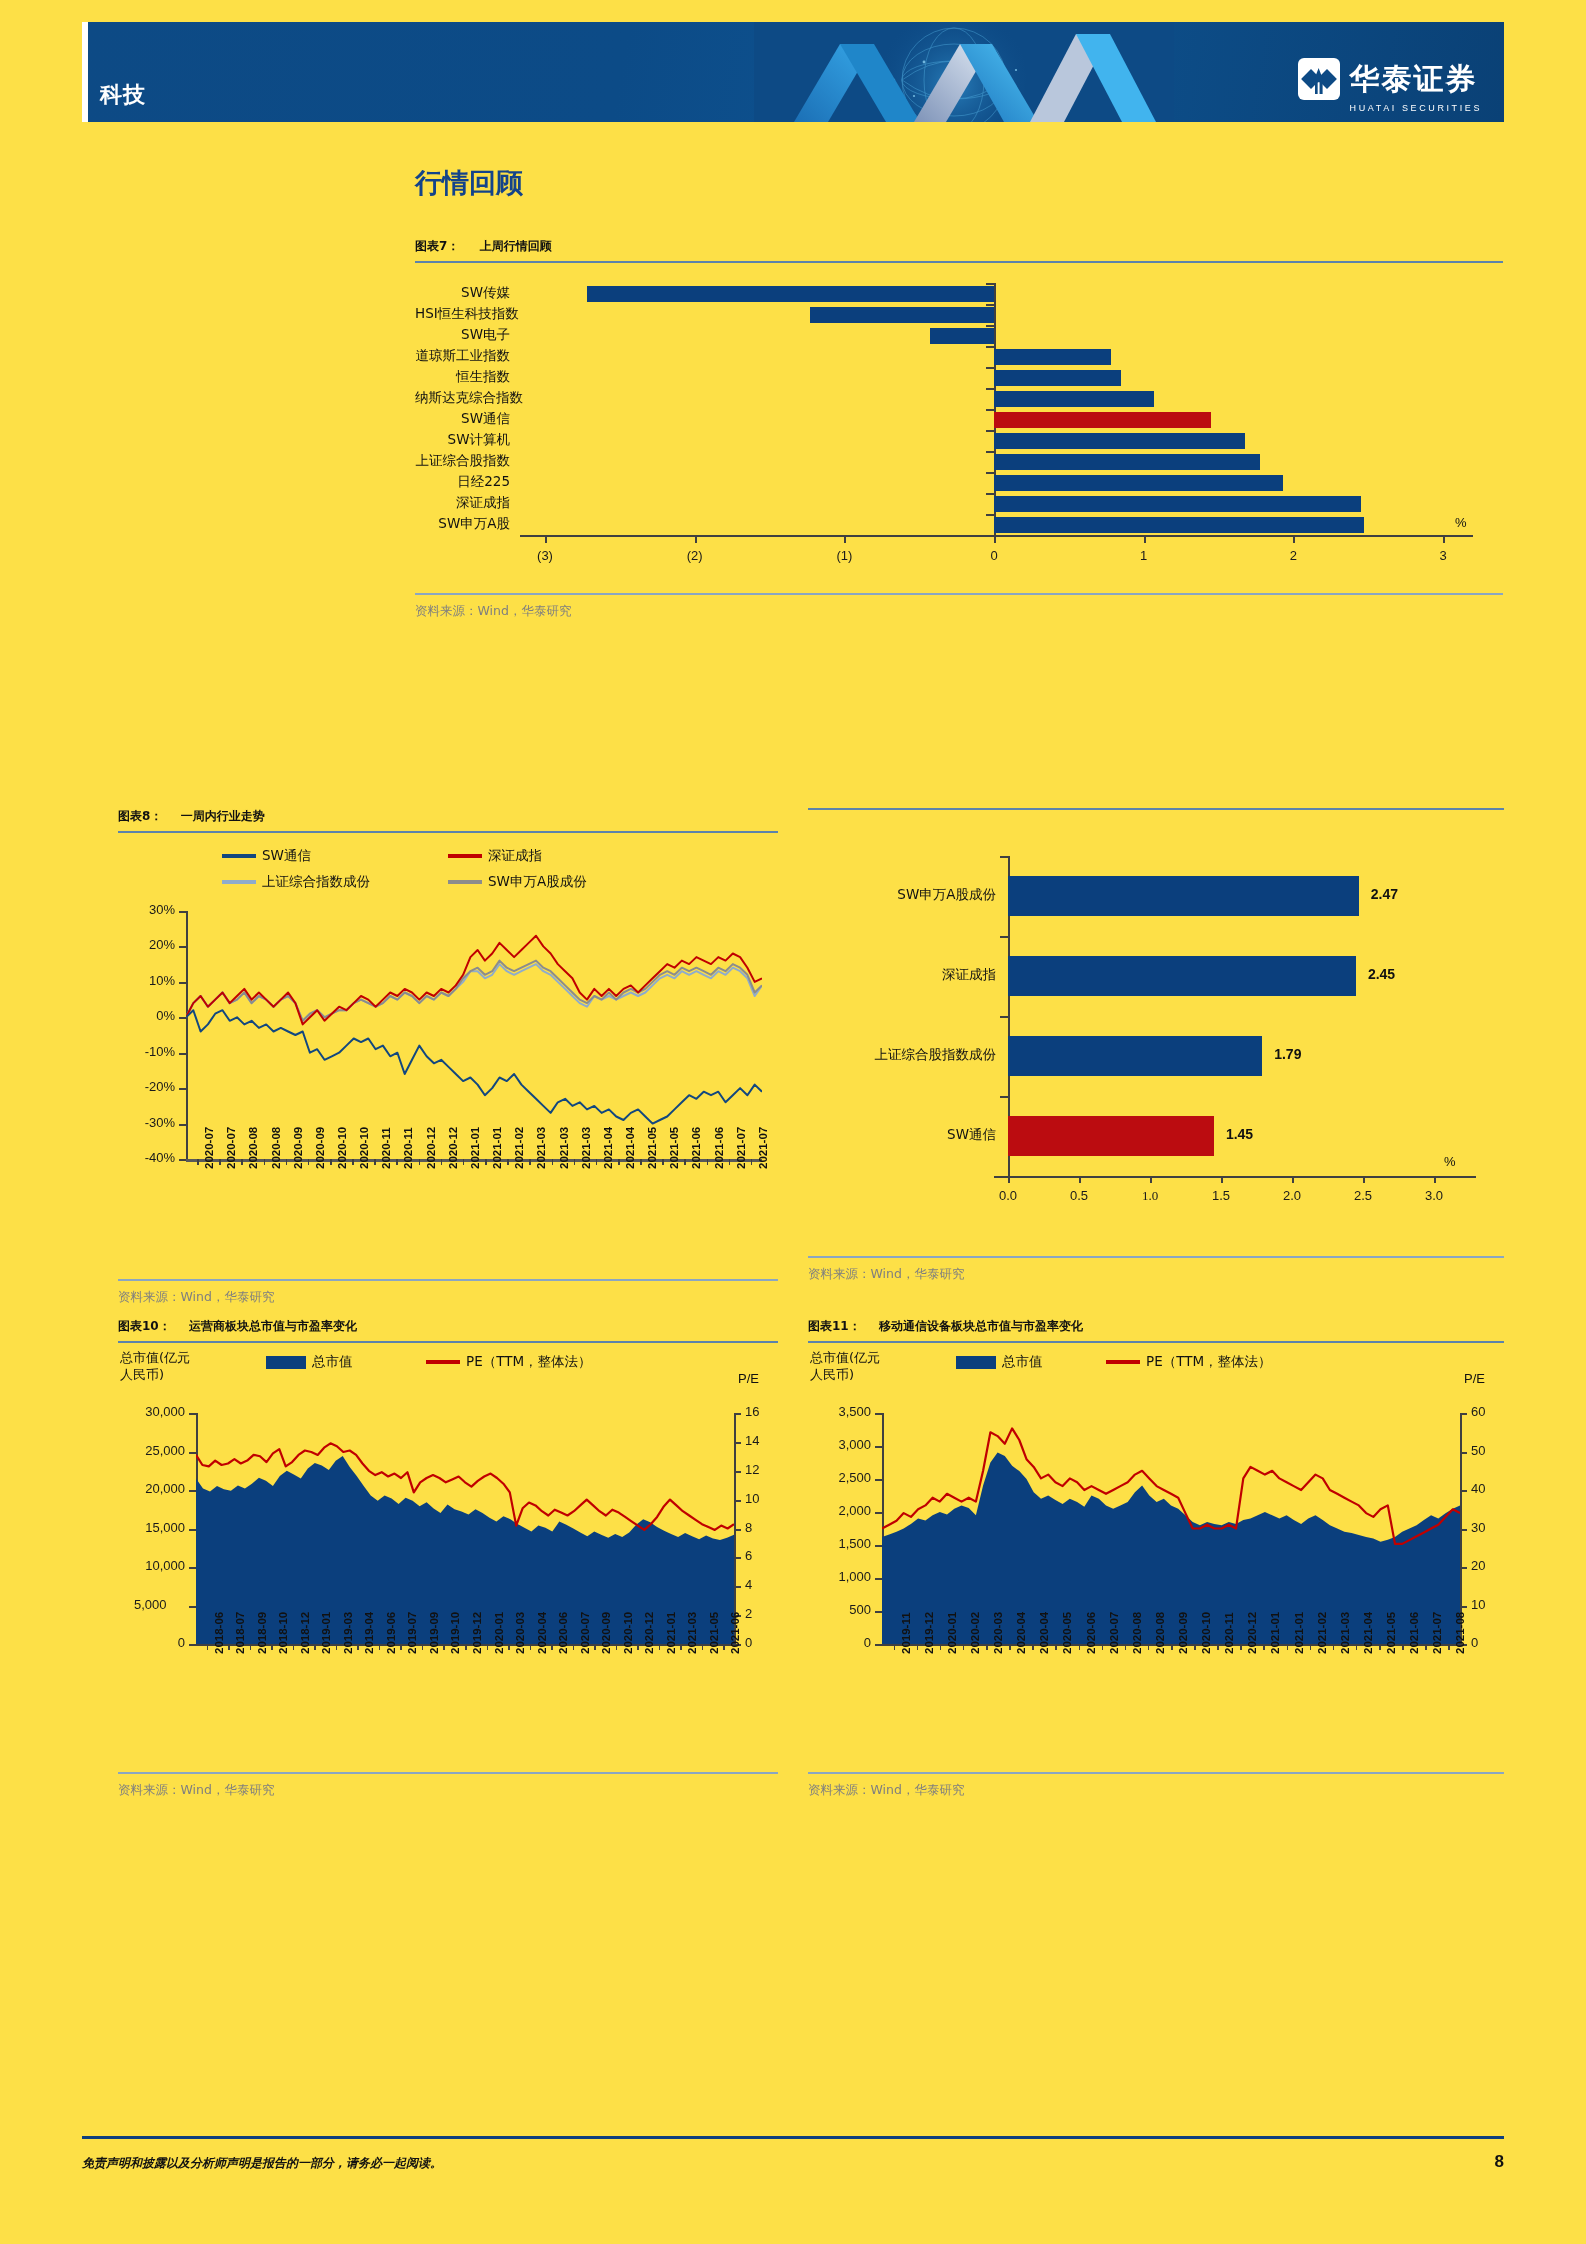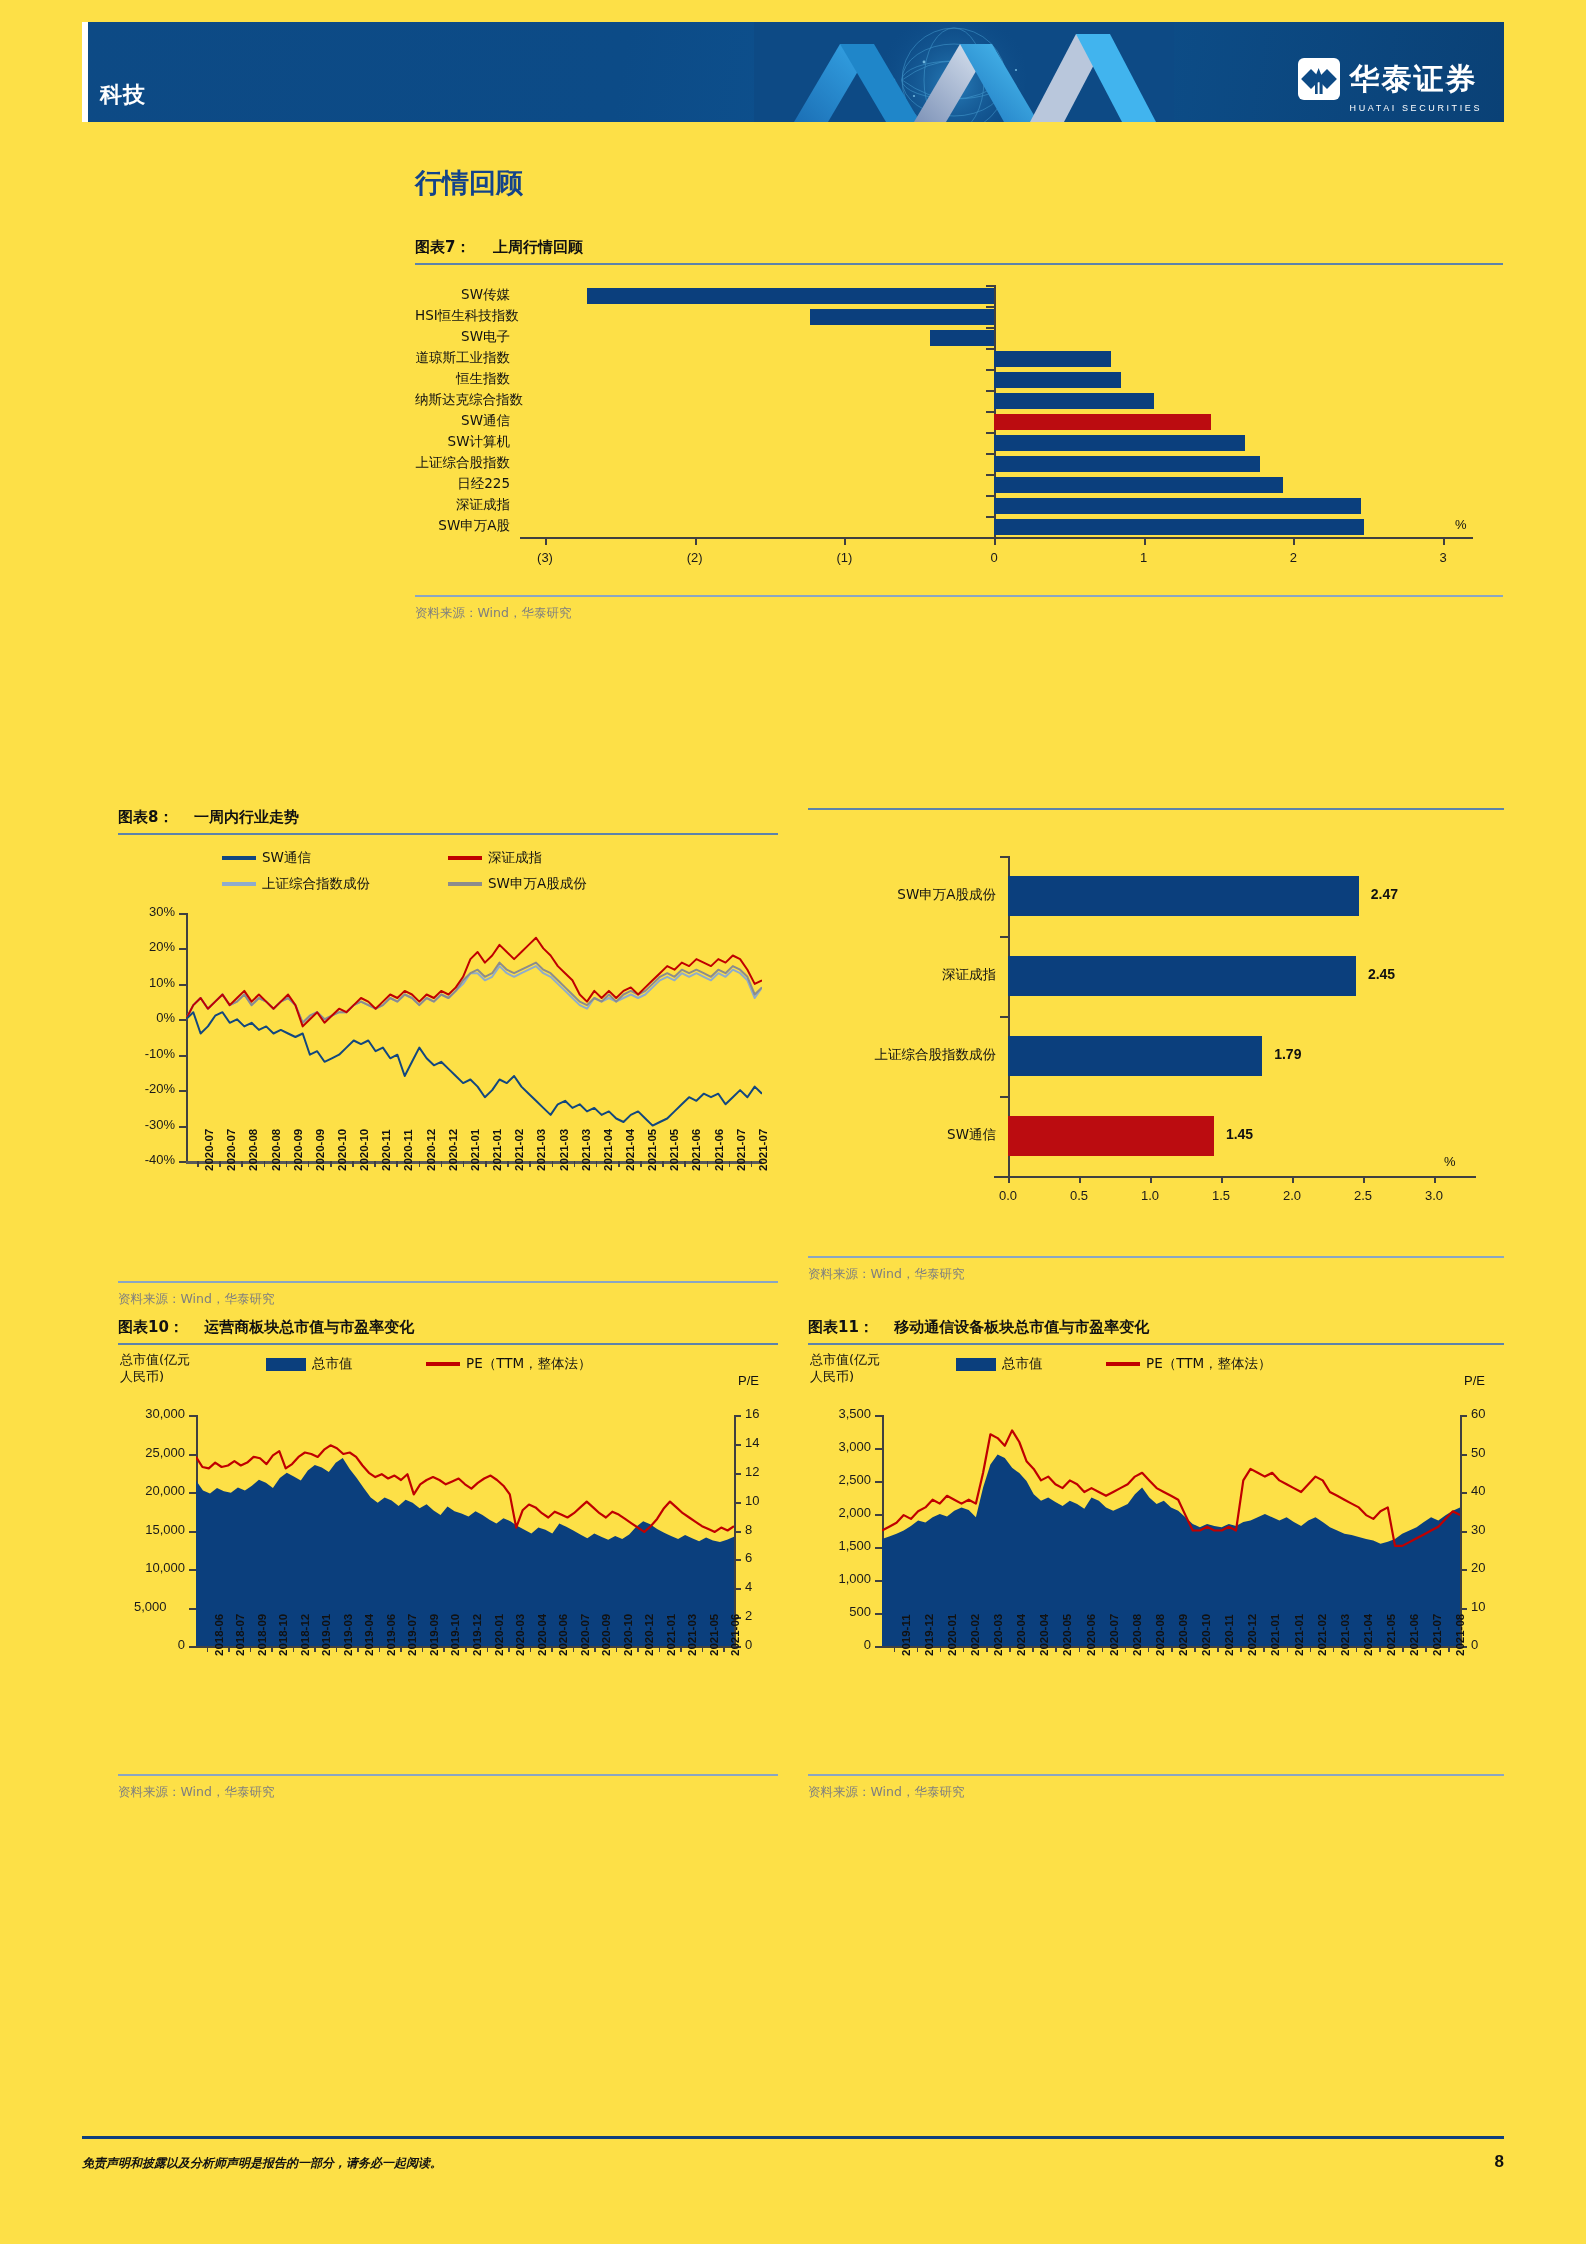--- a/index.html
+++ b/index.html
@@ -67,21 +67,21 @@
   
   .section-h {
     position: absolute; left: 415px; top: 165px;
     color: #13438a; font-size: 27px; font-weight: bold;
     font-family: "DejaVu Sans", sans-serif;
   }
 
   
   .exhibit { position: absolute; }
   .ex-title {
-    font-size: 15px; font-weight: bold; color: #111111;
+    font-size: 12px; font-weight: bold; color: #111111;
     font-family: "DejaVu Sans", sans-serif; white-space: nowrap;
     padding-bottom: 6px;
   }
   .ex-rule { height: 2px; background: #5d83ab; width: 100%; }
   .ex-source {
     font-size: 12.5px; color: #7f7f7f; padding-top: 8px;
     font-family: "DejaVu Sans", sans-serif;
   }
   .ex-botrule { height: 1.5px; background: #8aa6c2; width: 100%; }
 
@@ -409,21 +409,21 @@
         <div class="tickmark" style="left: 192px; top: 280px; width: 8px; height: 2px;"></div>
         <div class="cat-lbl" style="left: 0px; top: 310px; width: 188px;">SW通信</div>
         <div class="bar red" style="left: 200px; top: 300px; width: 205.9px; height: 40px;"></div>
         <div class="bar-val" style="left: 417.9px; top: 310px;">1.45</div>
         <div class="tickmark" style="left: 192px; top: 360px; width: 8px; height: 2px;"></div>
         <div class="tickmark" style="left: 200px; top: 360px; width: 2px; height: 7px;"></div>
         <div class="tick-lbl" style="left: 174px; top: 372px; width: 52px; text-align: center;">0.0</div>
         <div class="tickmark" style="left: 271px; top: 360px; width: 2px; height: 7px;"></div>
         <div class="tick-lbl" style="left: 245px; top: 372px; width: 52px; text-align: center;">0.5</div>
         <div class="tickmark" style="left: 342px; top: 360px; width: 2px; height: 7px;"></div>
-        <div class="tick-lbl" style="left: 316px; top: 372px; width: 52px; text-align: center;">1.0</div>
+        <div class="tick-lbl" style="left: 316px; top: 372px; width: 52px; text-align: center; font-family: Liberation Serif, serif;">1.0</div>
         <div class="tickmark" style="left: 413px; top: 360px; width: 2px; height: 7px;"></div>
         <div class="tick-lbl" style="left: 387px; top: 372px; width: 52px; text-align: center;">1.5</div>
         <div class="tickmark" style="left: 484px; top: 360px; width: 2px; height: 7px;"></div>
         <div class="tick-lbl" style="left: 458px; top: 372px; width: 52px; text-align: center;">2.0</div>
         <div class="tickmark" style="left: 555px; top: 360px; width: 2px; height: 7px;"></div>
         <div class="tick-lbl" style="left: 529px; top: 372px; width: 52px; text-align: center;">2.5</div>
         <div class="tickmark" style="left: 626px; top: 360px; width: 2px; height: 7px;"></div>
         <div class="tick-lbl" style="left: 600px; top: 372px; width: 52px; text-align: center;">3.0</div>
         <div class="pct-mark" style="left: 636px; top: 338px;">%</div>
       </div>

